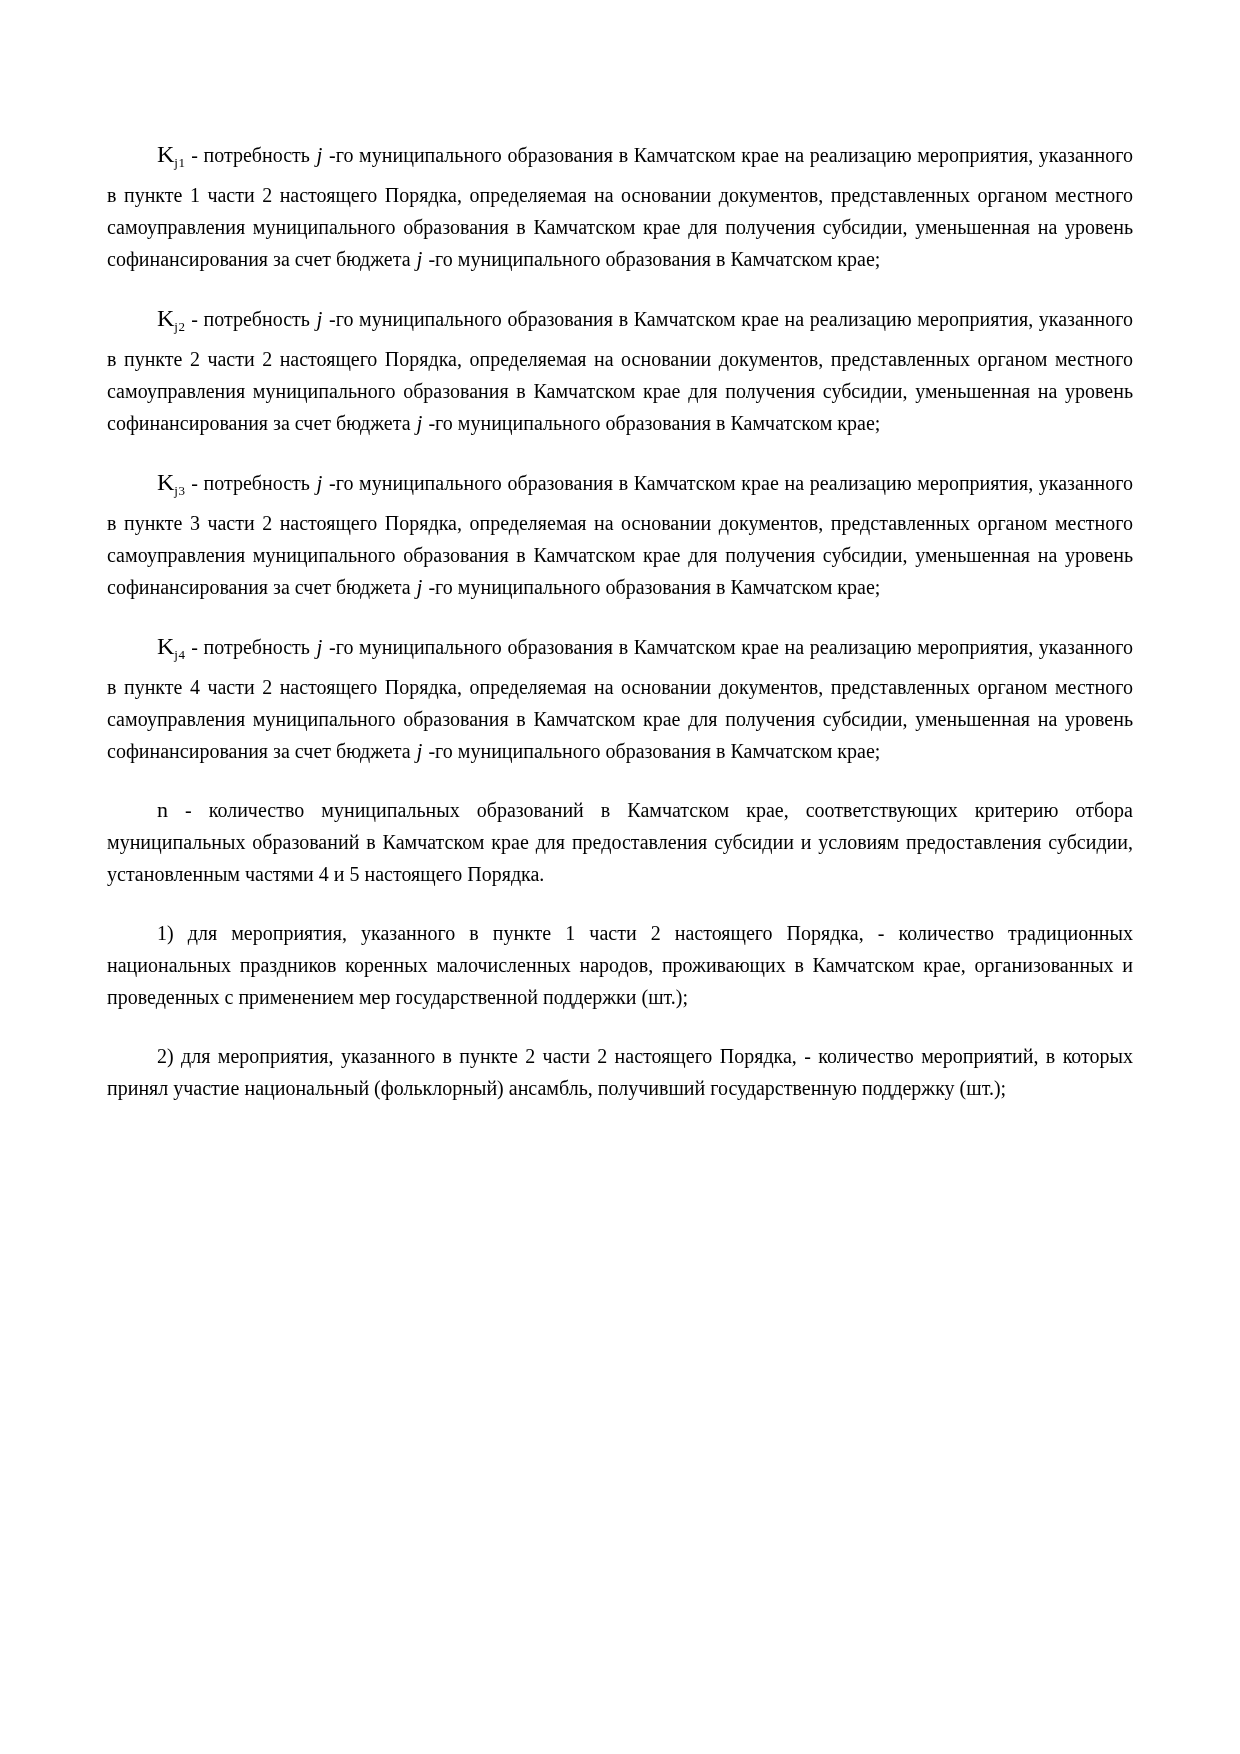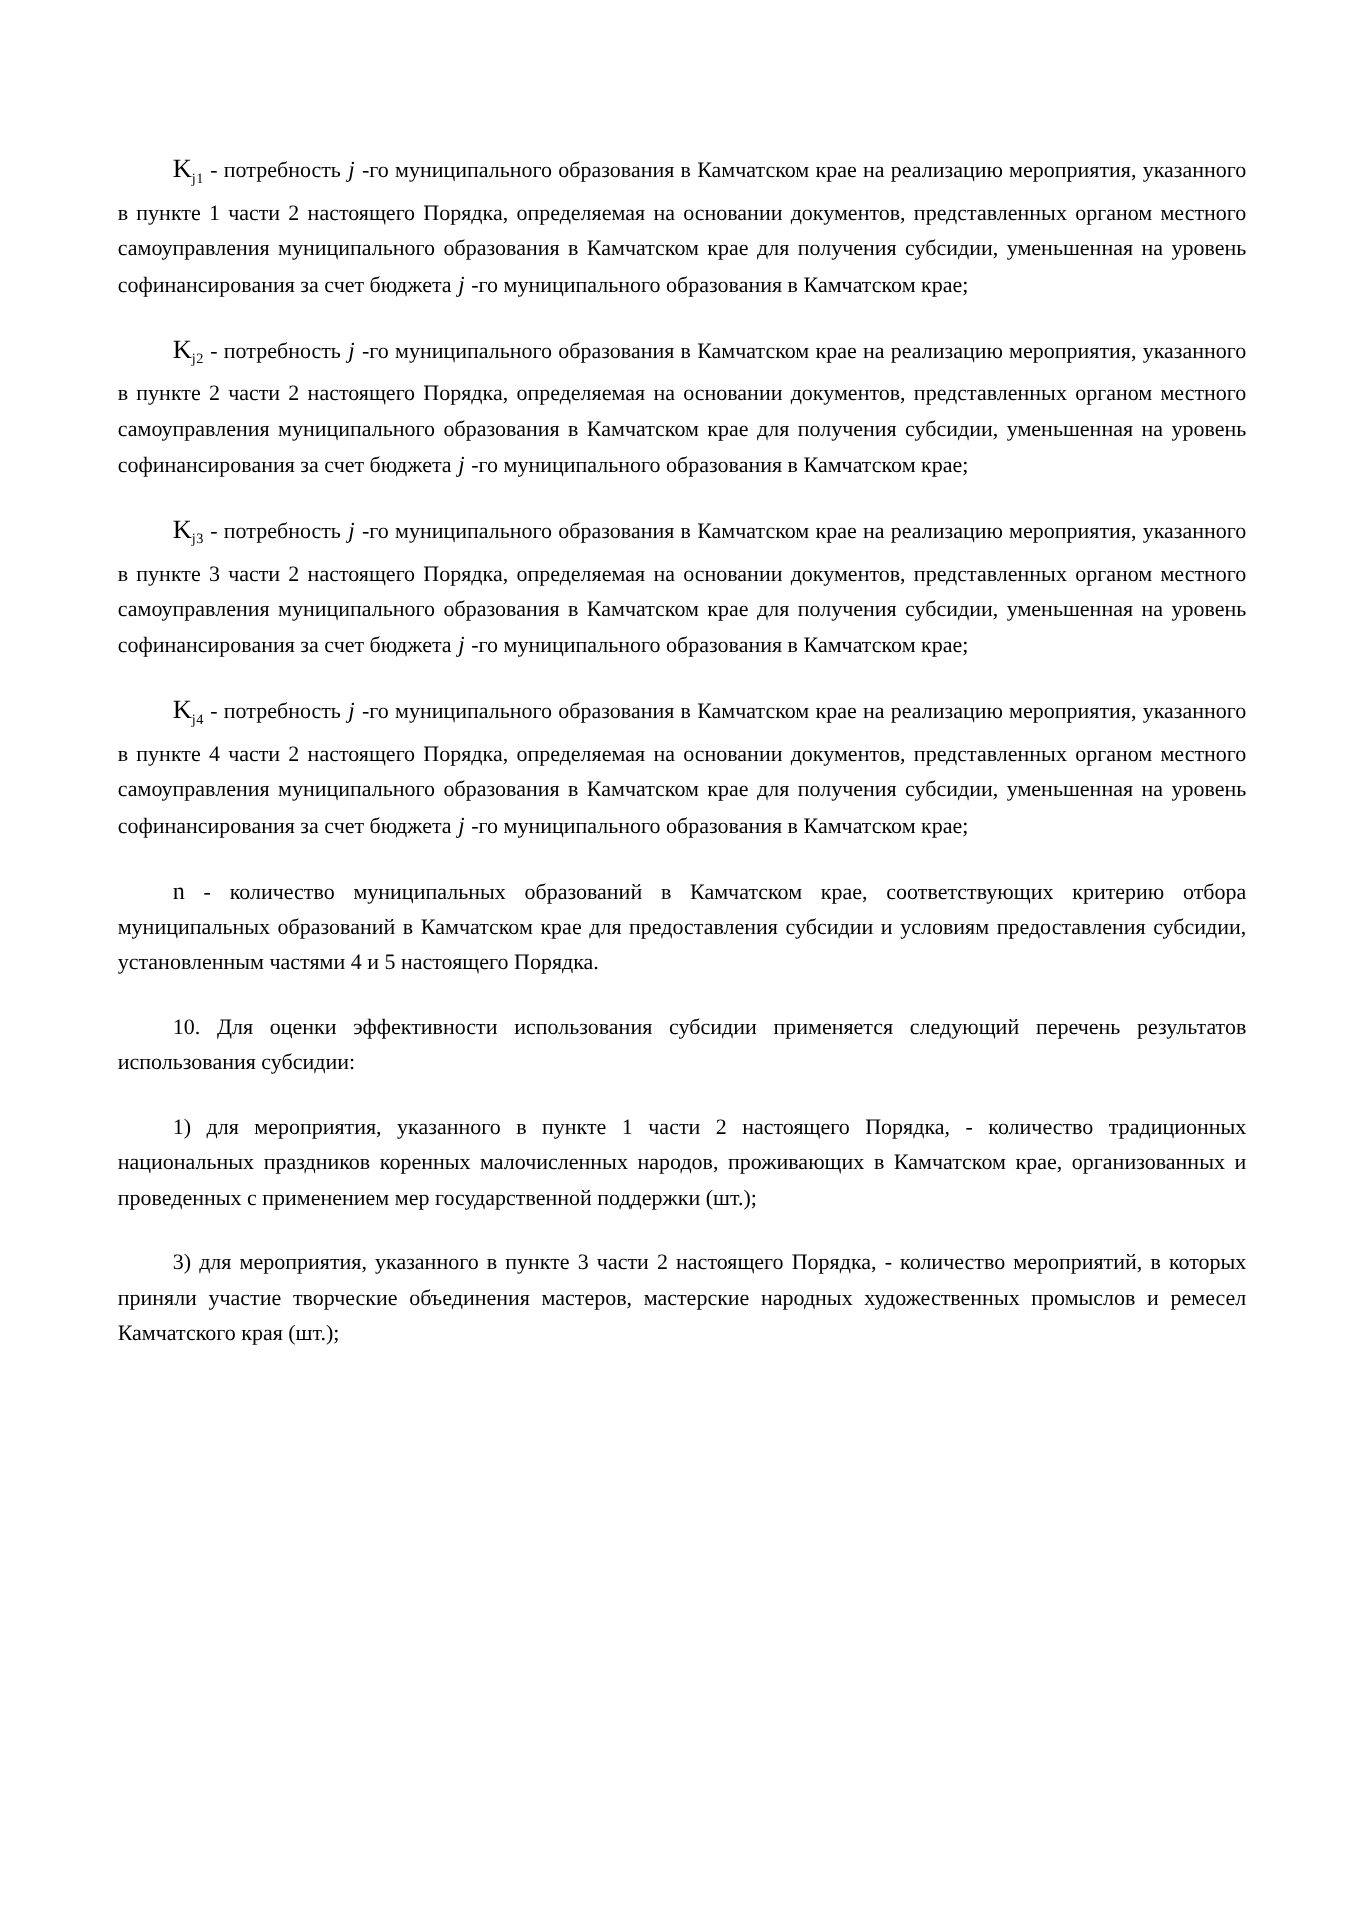--- a/index.html
+++ b/index.html
@@ -86,20 +86,19 @@
     <span class="jsym">j</span>
     <span>-го муниципального образования в Камчатском крае;</span>
   </p>
 
   <p class="para">
     <span class="nsym">n</span>
     <span>- количество муниципальных образований в Камчатском крае, соответствующих критерию отбора муниципальных образований в Камчатском крае для предоставления субсидии и условиям предоставления субсидии, установленным частями 4 и 5 настоящего Порядка.</span>
   </p>
 
 
-  <p class="para">10. Для оценки эффективности использования субсидии применяется следующий перечень результатов использования субсидии:</p>
 
   <p class="para">1) для мероприятия, указанного в пункте 1 части 2 настоящего Порядка, - количество традиционных национальных праздников коренных малочисленных народов, проживающих в Камчатском крае, организованных и проведенных с применением мер государственной поддержки (шт.);</p>
 
+  <p class="para">2) для мероприятия, указанного в пункте 2 части 2 настоящего Порядка, - количество мероприятий, в которых принял участие национальный (фольклорный) ансамбль, получивший государственную поддержку (шт.);</p>
 
-  <p class="para">3) для мероприятия, указанного в пункте 3 части 2 настоящего Порядка, - количество мероприятий, в которых приняли участие творческие объединения мастеров, мастерские народных художественных промыслов и ремесел Камчатского края (шт.);</p>
 
 </div>
 
 </body></html>

